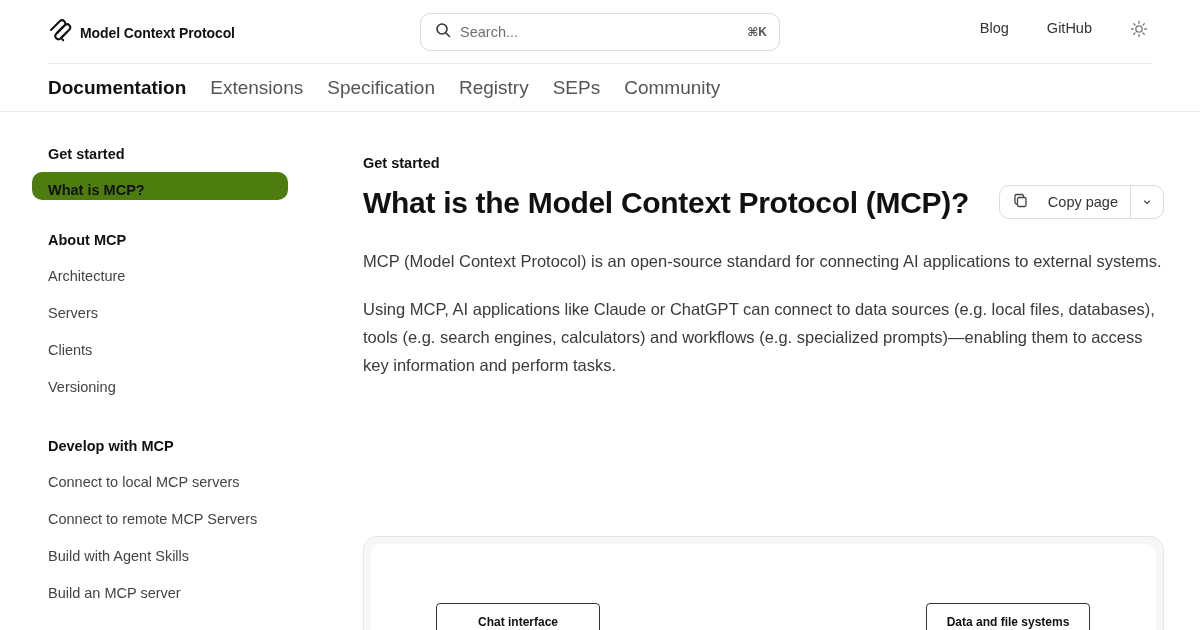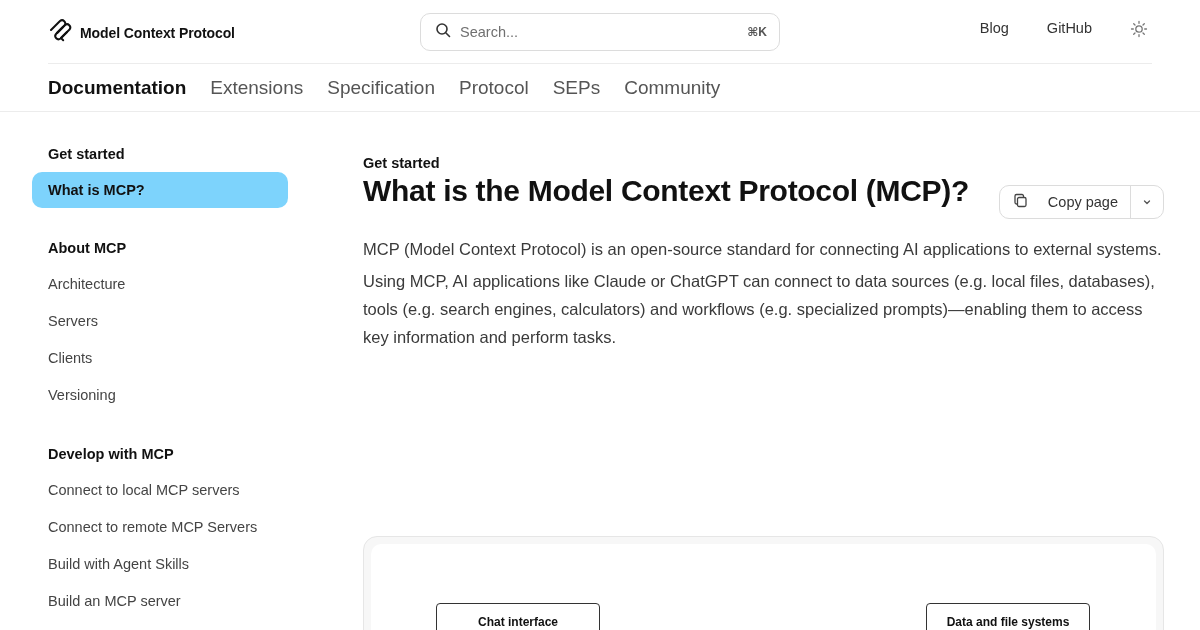--- a/index.html
+++ b/index.html
@@ -28,34 +28,34 @@
   .navtab { font-size: 19px; color: #555; line-height: 48px; position: relative; white-space: nowrap; }
   .navtab.active { color: #111; font-weight: 700; }
   .navtab.active::after { content: ""; position: absolute; left: 0; right: 0; bottom: 0; height: 1.5px; background: #111; }
   .nav-divider { position: absolute; left: 0; top: 111px; width: 1200px; height: 1px; background: #ececec; }
 
   
   .sidebar { position: absolute; left: 32px; top: 140px; width: 256px; }
   .sb-group { margin-bottom: 26px; }
   .sb-heading { font-size: 14.5px; font-weight: 700; color: #111; padding: 6px 16px; margin-bottom: 4px; }
   .sb-item { font-size: 14.5px; color: #444; padding: 0 16px; height: 37px; line-height: 37px; border-radius: 10px; white-space: nowrap; }
-  .sb-item.active { background: #7dd3fc; color: #111; font-weight: 700; height: 36px; line-height: 36px; margin-bottom: 1px; }
+  .sb-item.active { background: #4d7c0f; color: #111; font-weight: 700; height: 28px; line-height: 36px; margin-bottom: 1px; }
 
   
   .main { position: absolute; left: 363px; top: 152px; width: 801px; }
   .eyebrow { font-size: 14.5px; font-weight: 700; color: #111; margin-top: 3px; }
-  .title { font-size: 30px; font-weight: 700; color: #111; letter-spacing: -0.3px; line-height: 40px; }
+  .title { font-size: 30px; font-weight: 700; color: #111; margin-top: 12px; letter-spacing: -0.3px; line-height: 40px; }
   .copy-btn { position: absolute; right: 0; top: 33px; height: 34px; border: 1px solid #dcdcdc; border-radius: 10px; display: flex; align-items: center; background: #fff; }
   .copy-main { display: flex; align-items: center; gap: 20px; padding: 0 12px 0 13px; height: 100%; border-right: 1px solid #dcdcdc; }
   .copy-main svg { width: 15px; height: 15px; }
   .copy-label { font-size: 14.5px; color: #333; }
   .copy-drop { width: 32px; height: 100%; display: flex; align-items: center; justify-content: center; }
   .copy-drop svg { width: 10px; height: 10px; }
 
-  .para { font-size: 16.5px; line-height: 28px; color: #3a3a3a; margin-top: 4px; }
+  .para { font-size: 16.5px; line-height: 28px; color: #3a3a3a; margin-top: 20px; }
   .para.first { margin-top: 24px; }
 
   
   .diagram-frame { position: absolute; left: 363px; top: 536px; width: 801px; height: 120px; border: 1px solid #e6e6e6; border-radius: 14px; background: #f7f7f7; }
   .diagram-inner { position: absolute; left: 7px; top: 7px; right: 7px; bottom: -10px; background: #ffffff; border-radius: 10px; }
   .dg-box { position: absolute; height: 34px; border: 1.5px solid #333; border-radius: 4px; background: #fff; font-size: 12px; font-weight: 700; color: #111; text-align: center; padding-top: 11px; }
   .dg-box.left { left: 65px; top: 59px; width: 164px; }
   .dg-box.right { left: 555px; top: 59px; width: 164px; }
 </style>
 </head>
@@ -96,21 +96,21 @@
       </span>
     </span>
   </div>
 </div>
 <div class="header-divider"></div>
 
 <div class="navtabs">
   <div class="navtab active">Documentation</div>
   <div class="navtab">Extensions</div>
   <div class="navtab">Specification</div>
-  <div class="navtab">Protocol</div>
+  <div class="navtab">Registry</div>
   <div class="navtab">SEPs</div>
   <div class="navtab">Community</div>
 </div>
 <div class="nav-divider"></div>
 
 <div class="sidebar">
   <div class="sb-group">
     <div class="sb-heading">Get started</div>
     <div class="sb-item active">What is MCP?</div>
   </div>

